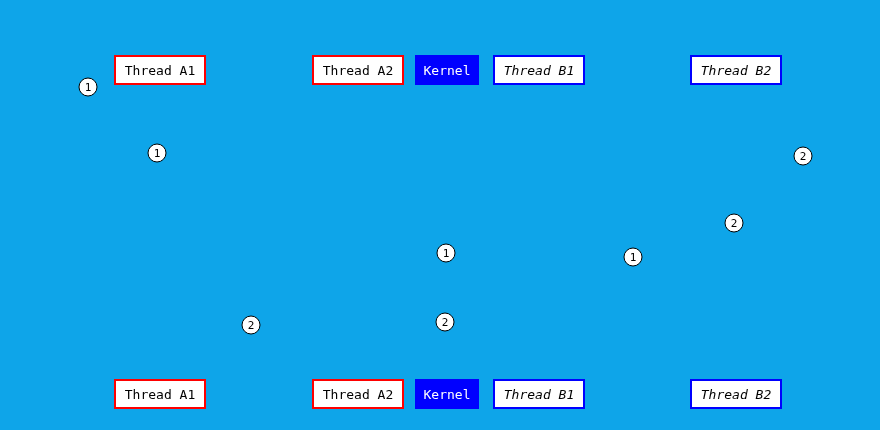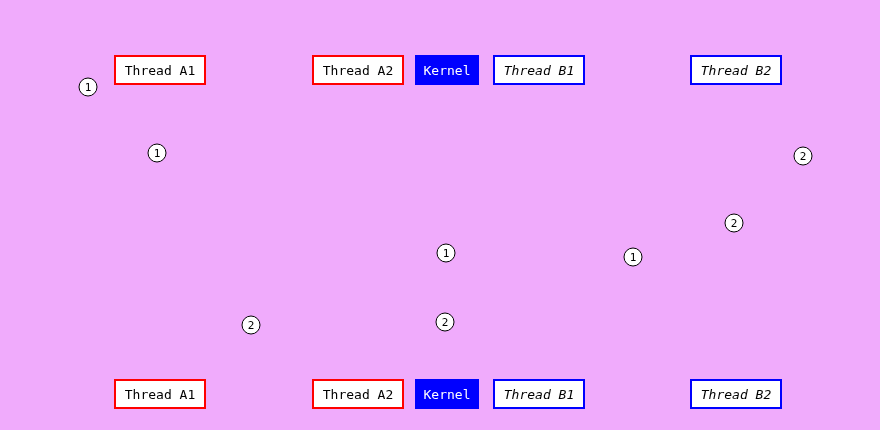--- a/index.html
+++ b/index.html
@@ -4,21 +4,21 @@
   <style>
     html, body {
       margin: 0;
       padding: 0;
       background: #000000;
     }
     .canvas {
       position: relative;
       width: 880px;
       height: 430px;
-      background: #f0abfc;
+      background: #0ea5e9;
       overflow: hidden;
       font-family: "DejaVu Sans Mono", monospace;
     }
     .box {
       position: absolute;
       height: 26px;
       display: flex;
       align-items: center;
       justify-content: center;
       font-size: 13px;

